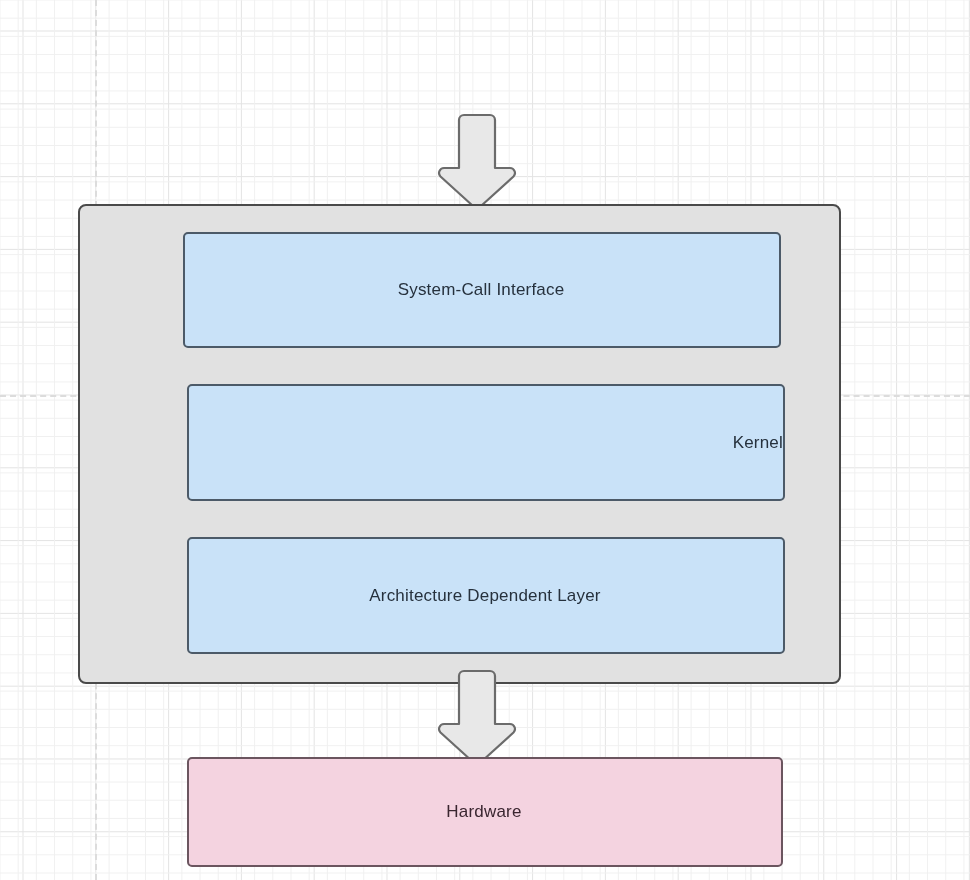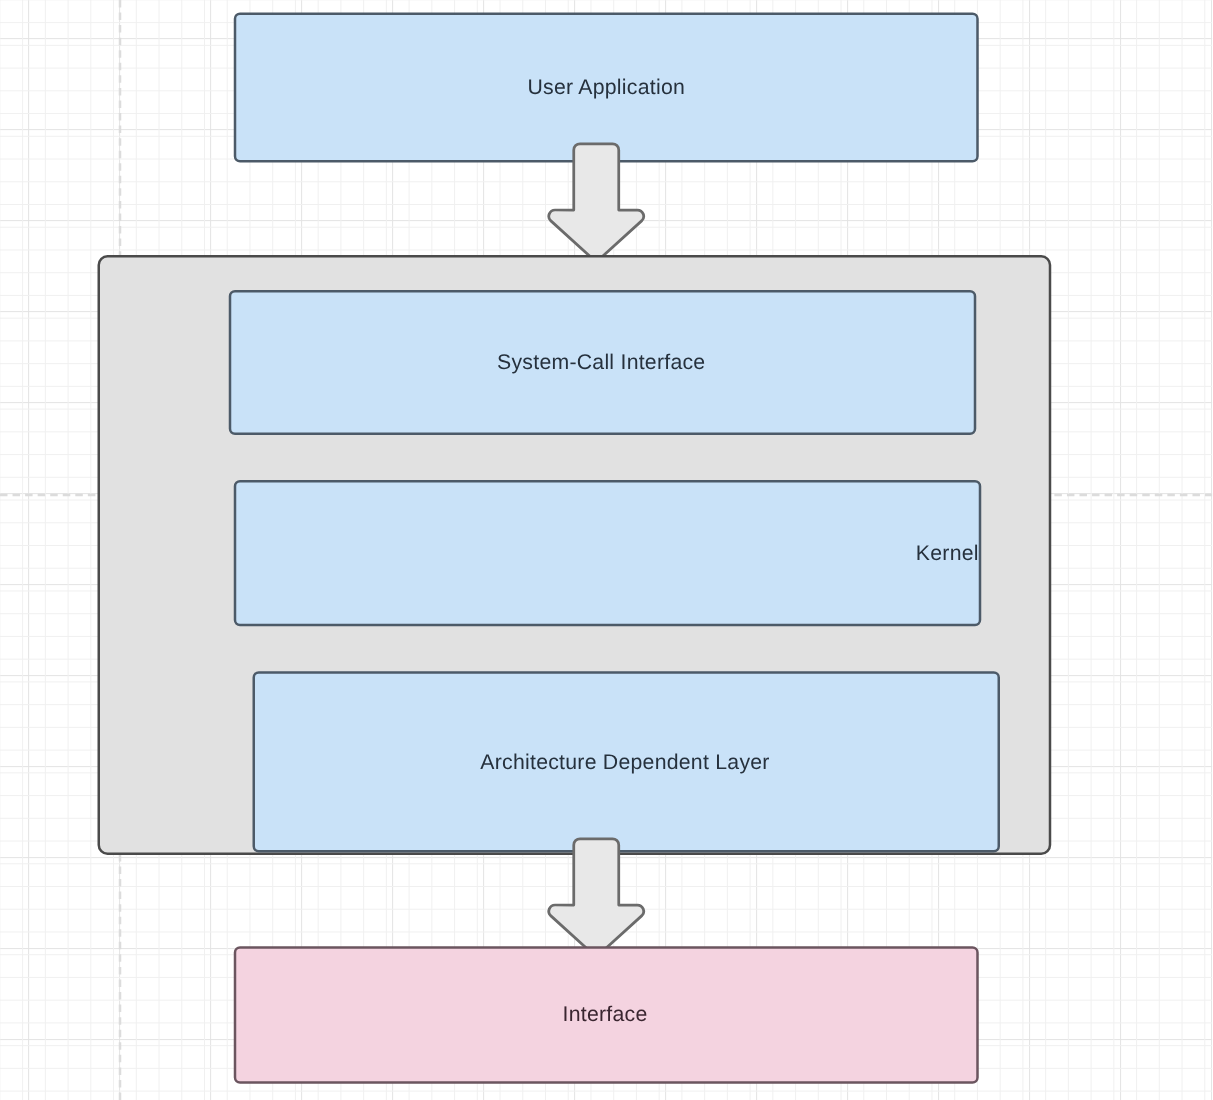--- a/index.html
+++ b/index.html
@@ -77,21 +77,21 @@
     box-sizing: border-box;
     background: #e1e1e1;
     border: 2px solid #4a4a4a;
     border-radius: 8px;
   }
 
   #user-app      { left: 187px; top: 10px;  width: 596px; height: 120px; }
   #group         { left: 78px;  top: 204px; width: 763px; height: 480px; }
   #syscall       { left: 183px; top: 232px; width: 598px; height: 116px; }
   #kernel        { left: 187px; top: 384px; width: 598px; height: 117px; justify-content: flex-end; }
-  #archlayer     { left: 202px; top: 537px; width: 598px; height: 145px; }
+  #archlayer     { left: 187px; top: 537px; width: 598px; height: 117px; }
   #hardware      { left: 187px; top: 757px; width: 596px; height: 110px; }
 
   
   #syscall   .node-label { transform: translateX(-1px); }
   #archlayer .node-label { transform: translateX(-1px); }
   #hardware  .node-label { transform: translateX(-1px); }
 
   
   .arrow {
     position: absolute;
@@ -104,23 +104,20 @@
 </style>
 </head>
 <body>
 
 <div id="canvas">
 
   <div class="grid-bg"></div>
   <div class="axis-v"></div>
   <div class="axis-h"></div>
 
-  <div id="user-app" class="node node-blue">
-    <span class="node-label">User Application</span>
-  </div>
 
   <div id="arrow-top" class="arrow">
     <svg viewBox="0 0 80 100" preserveAspectRatio="none" aria-hidden="true">
       <path d="M 27 5
                L 53 5
                A 5 5 0 0 1 58 10
                L 58 58
                L 73 58
                A 5 5 0 0 1 76.5 66.5
                L 44 96
@@ -159,16 +156,16 @@
                A 5 5 0 0 1 36 96
                L 3.5 66.5
                A 5 5 0 0 1 7 58
                L 22 58
                L 22 10
                A 5 5 0 0 1 27 5 Z" fill="#e8e8e8" stroke="#6b6b6b" stroke-width="2.2" stroke-linejoin="round"></path>
     </svg>
   </div>
 
   <div id="hardware" class="node node-pink">
-    <span class="node-label">Interface</span>
+    <span class="node-label">Hardware</span>
   </div>
 
 </div>
 
 </body></html>

